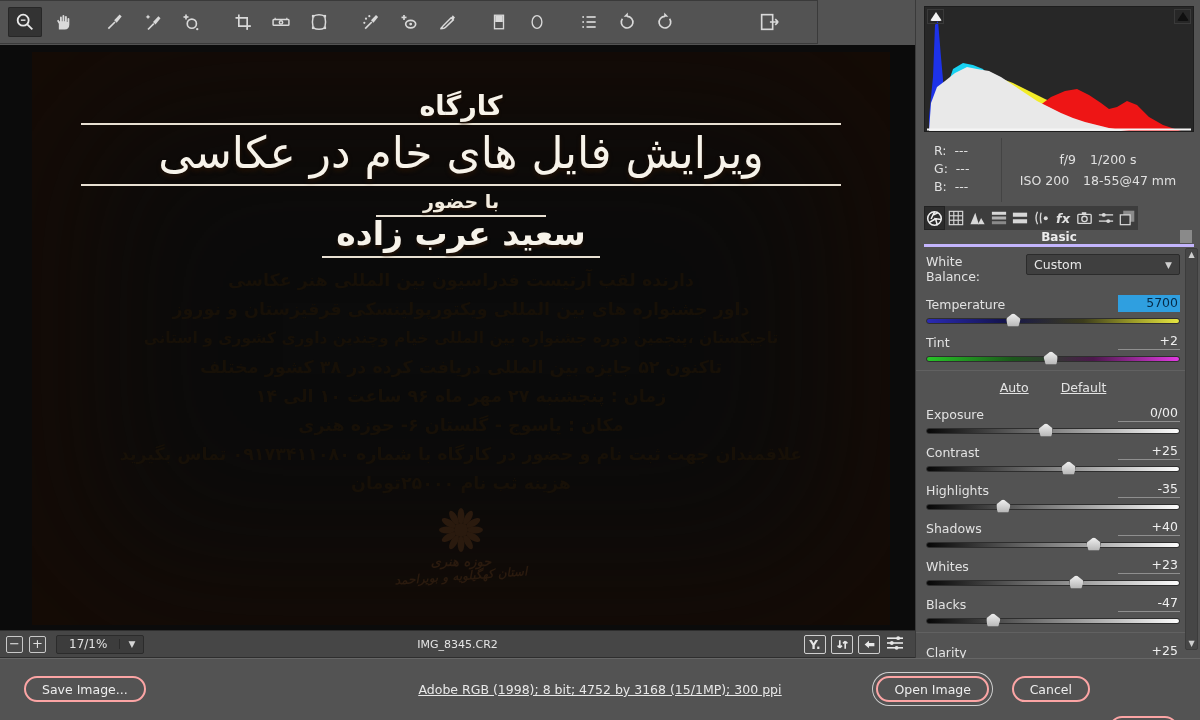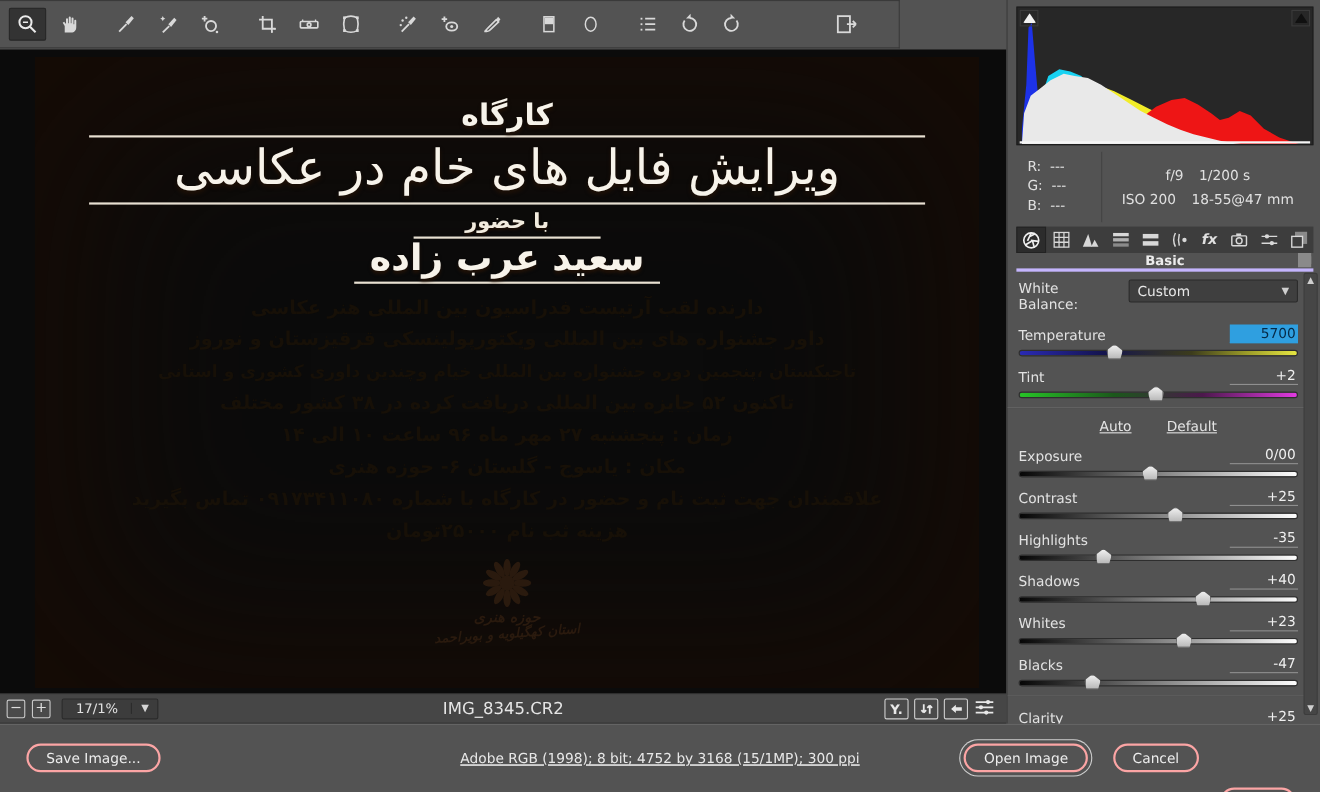--- a/index.html
+++ b/index.html
@@ -41,37 +41,37 @@
   #p-logo svg { display:block; margin:0 auto; }
   .p-logo-t1 { font-size:13px; font-weight:bold; font-style:italic; color:#2a1a0e; margin-top:2px; }
   .p-logo-t2 { font-size:12px; font-weight:bold; font-style:italic; color:#2a1a0e; transform:rotate(-4deg); }
 
   
   #strip { position:absolute; left:0; top:630px; width:915px; height:28px; background:#464646; border-top:1px solid #2e2e2e; border-bottom:1px solid #2e2e2e; display:flex; align-items:center; }
   .sq-btn { width:17px; height:17px; border:1px solid #c9c9c9; border-radius:2px; color:#dedede; font-size:13px; line-height:14px; text-align:center; margin-left:6px; background:#4a4a4a; }
   #zoom-select { margin-left:10px; height:19px; background:#3c3c3c; border:1px solid #2b2b2b; border-radius:2px; display:flex; align-items:center; }
   #zoom-select .zval { padding:0 12px; font-size:12px; color:#e2e2e2; }
   #zoom-select .zchev { width:24px; text-align:center; border-left:1px solid #2b2b2b; font-size:9px; color:#d5d5d5; }
-  #filename { position:absolute; left:0; width:100%; text-align:center; font-size:15px; color:#e5e5e5; pointer-events:none; }
+  #filename { position:absolute; left:0; width:100%; text-align:center; font-size:11px; color:#e5e5e5; pointer-events:none; }
   #strip-right { position:absolute; right:10px; top:4px; display:flex; gap:5px; align-items:center; }
   .yb { min-width:22px; height:19px; border:1px solid #cfcfcf; border-radius:2px; display:flex; align-items:center; justify-content:center; font-size:12px; font-weight:bold; color:#e8e8e8; background:#4a4a4a; }
 
   
   #panel { position:absolute; left:915px; top:0; width:285px; height:658px; background:#535353; border-left:1px solid #3a3a3a; }
   #histo-wrap { position:absolute; left:8px; top:6px; width:270px; height:126px; background:#272727; border:1px solid #1d1d1d; }
   .clip { position:absolute; top:2px; width:17px; height:15px; display:flex; align-items:center; justify-content:center; border:1px solid #3a3a3a; }
   .clip.left{ left:2px; } .clip.right{ right:2px; }
   .clip .tri { width:0; height:0; border-left:6px solid transparent; border-right:6px solid transparent; border-bottom:9px solid #f2f2f2; border-radius:2px; }
   .clip.right .tri { border-bottom-color:#101010; }
   #rgb-exif { position:absolute; left:8px; top:138px; width:270px; height:64px; display:flex; font-size:12.5px; color:#e0e0e0; }
   #rgb-col { width:78px; padding:4px 0 0 10px; line-height:18px; border-right:1px solid #444; }
   #exif-col { flex:1; text-align:center; padding-top:11px; line-height:21px; }
   #exif-col b { font-weight:normal; padding:0 7px;text-align:right; }
 
-  #tabs { position:absolute; left:8px; top:206px; width:270px; height:24px; background:#3d3d3d; display:flex; }
+  #tabs { position:absolute; left:8px; top:206px; width:214px; height:24px; background:#3d3d3d; display:flex; }
   .tab { flex:1; display:flex; align-items:center; justify-content:center; color:#d8d8d8; }
   .tab.active { background:#2c2c2c; box-shadow:inset 0 0 0 1px #222; }
   .tab .fx { font-style:italic; font-size:13px; font-weight:bold; color:#e0e0e0; }
 
   #basic-head { position:absolute; left:8px; top:230px; width:270px; height:17px; text-align:center; font-weight:bold; font-size:12px; color:#ececec; border-bottom:3px solid #c4b5fd; }
   #panel-menu { position:absolute; right:2px; top:0px; width:12px; height:10px; background:#8a8a8a; box-shadow:0 3px 0 #8a8a8a; }
 
   #controls { position:absolute; left:10px; top:252px; width:254px; }
   #wb-row { display:flex; align-items:flex-start; margin:2px 0 10px;gap:12px; }
   #wb-label { font-size:12.5px; color:#e2e2e2; width:88px; }

